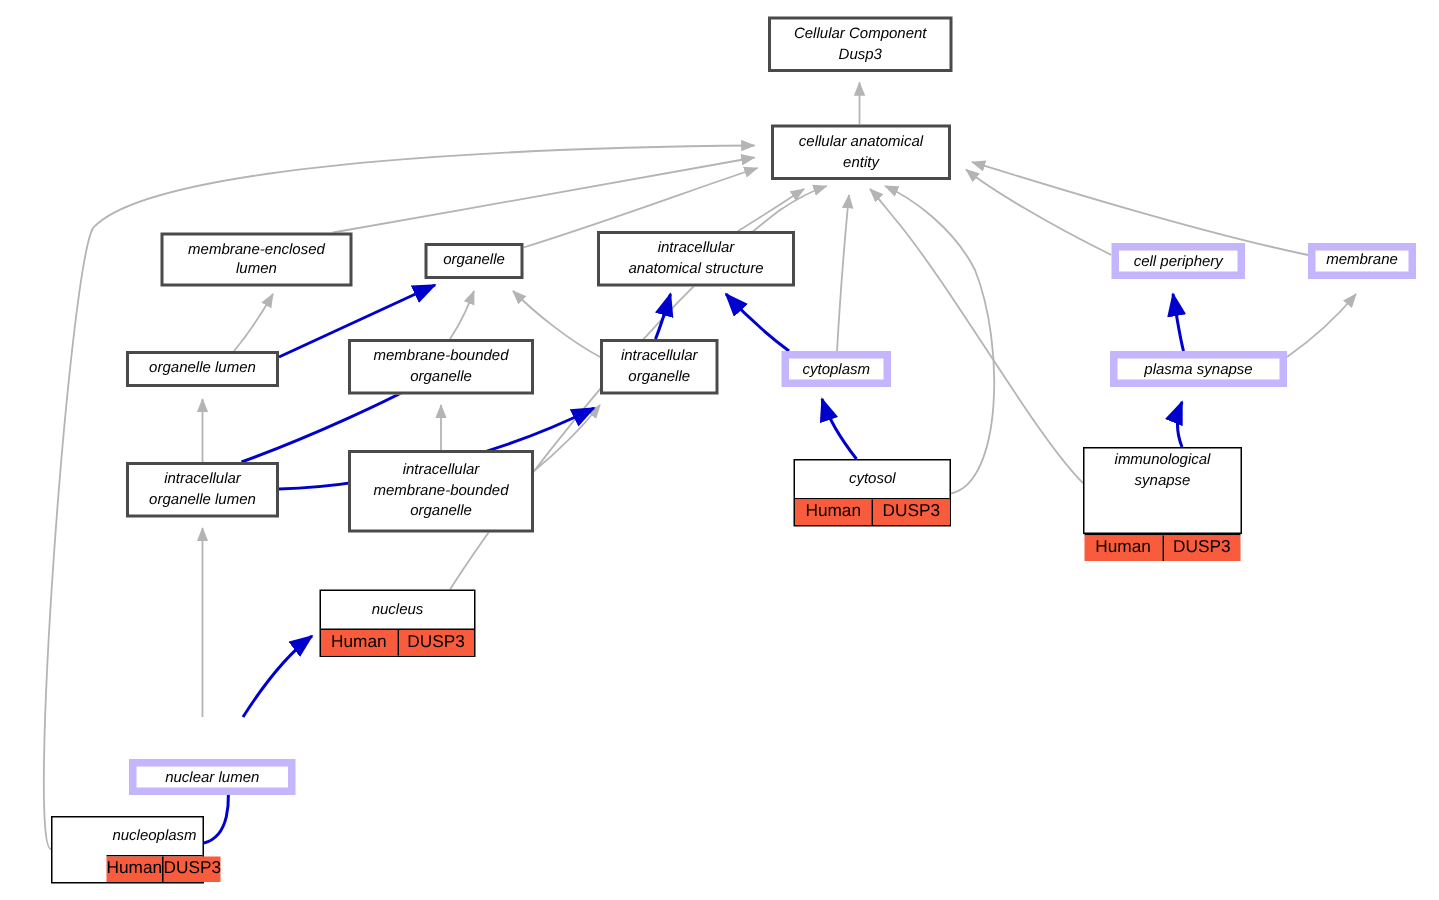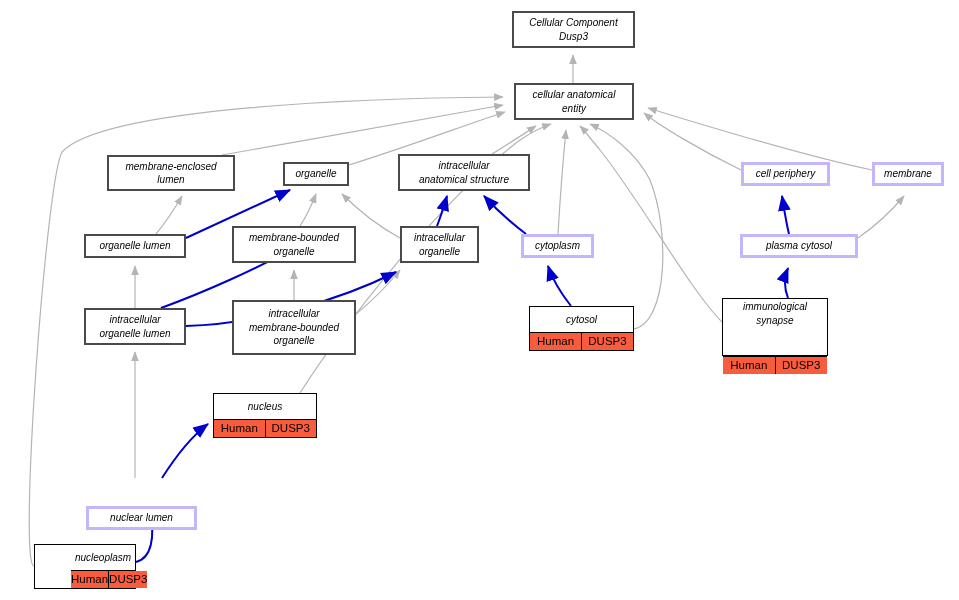--- a/index.html
+++ b/index.html
@@ -1,19 +1,19 @@
 <!DOCTYPE html>
 <html><head>
 <meta charset="utf-8">
 <style>
   html,body{margin:0;padding:0;background:#ffffff;}
   body{width:959px;height:600px;overflow:hidden;font-family:"Liberation Sans",sans-serif;}
   #canvas{position:relative;width:959px;height:600px;background:#ffffff;}
   svg#edges{position:absolute;left:0;top:0;width:959px;height:600px;}
-  .node{position:absolute;box-sizing:border-box;background:#ffffff;border:3px solid #c4b5fd;
+  .node{position:absolute;box-sizing:border-box;background:#ffffff;border:5px solid #c4b5fd;
         display:flex;flex-direction:column;}
   .node .title{flex:1;display:flex;align-items:center;justify-content:center;
         text-align:center;color:#000000;font-size:10px;line-height:13.5px;padding:1px 4px;
         white-space:pre-line;font-style:italic;}
   .node.thick{border-width:2px;border-color:#4a4a4a;}
   .genes{display:flex;border-top:1px solid #000000;}
   .gene{flex:1;text-align:center;font-size:11.5px;line-height:17px;color:#000000;
         background:#f85c3c;}
   .gene + .gene{border-left:1px solid #000000;}
   .node.gene-node{border-color:#000000;border-width:1px;}
@@ -97,21 +97,21 @@
 organelle</div>
       </div>
       <div class="node thick" style="left: 400px; top: 226px; width: 79px; height: 37px;">
         <div class="title">intracellular
 organelle</div>
       </div>
       <div class="node" style="left: 521px; top: 234px; width: 73px; height: 24px;">
         <div class="title">cytoplasm</div>
       </div>
       <div class="node" style="left: 740px; top: 234px; width: 118px; height: 24px;">
-        <div class="title">plasma cytosol</div>
+        <div class="title">plasma synapse</div>
       </div>
       <div class="node thick" style="left: 84px; top: 308px; width: 102px; height: 37px;">
         <div class="title">intracellular
 organelle lumen</div>
       </div>
       <div class="node thick" style="left: 232px; top: 300px; width: 124px; height: 55px;">
         <div class="title">intracellular
 membrane-bounded
 organelle</div>
       </div>

